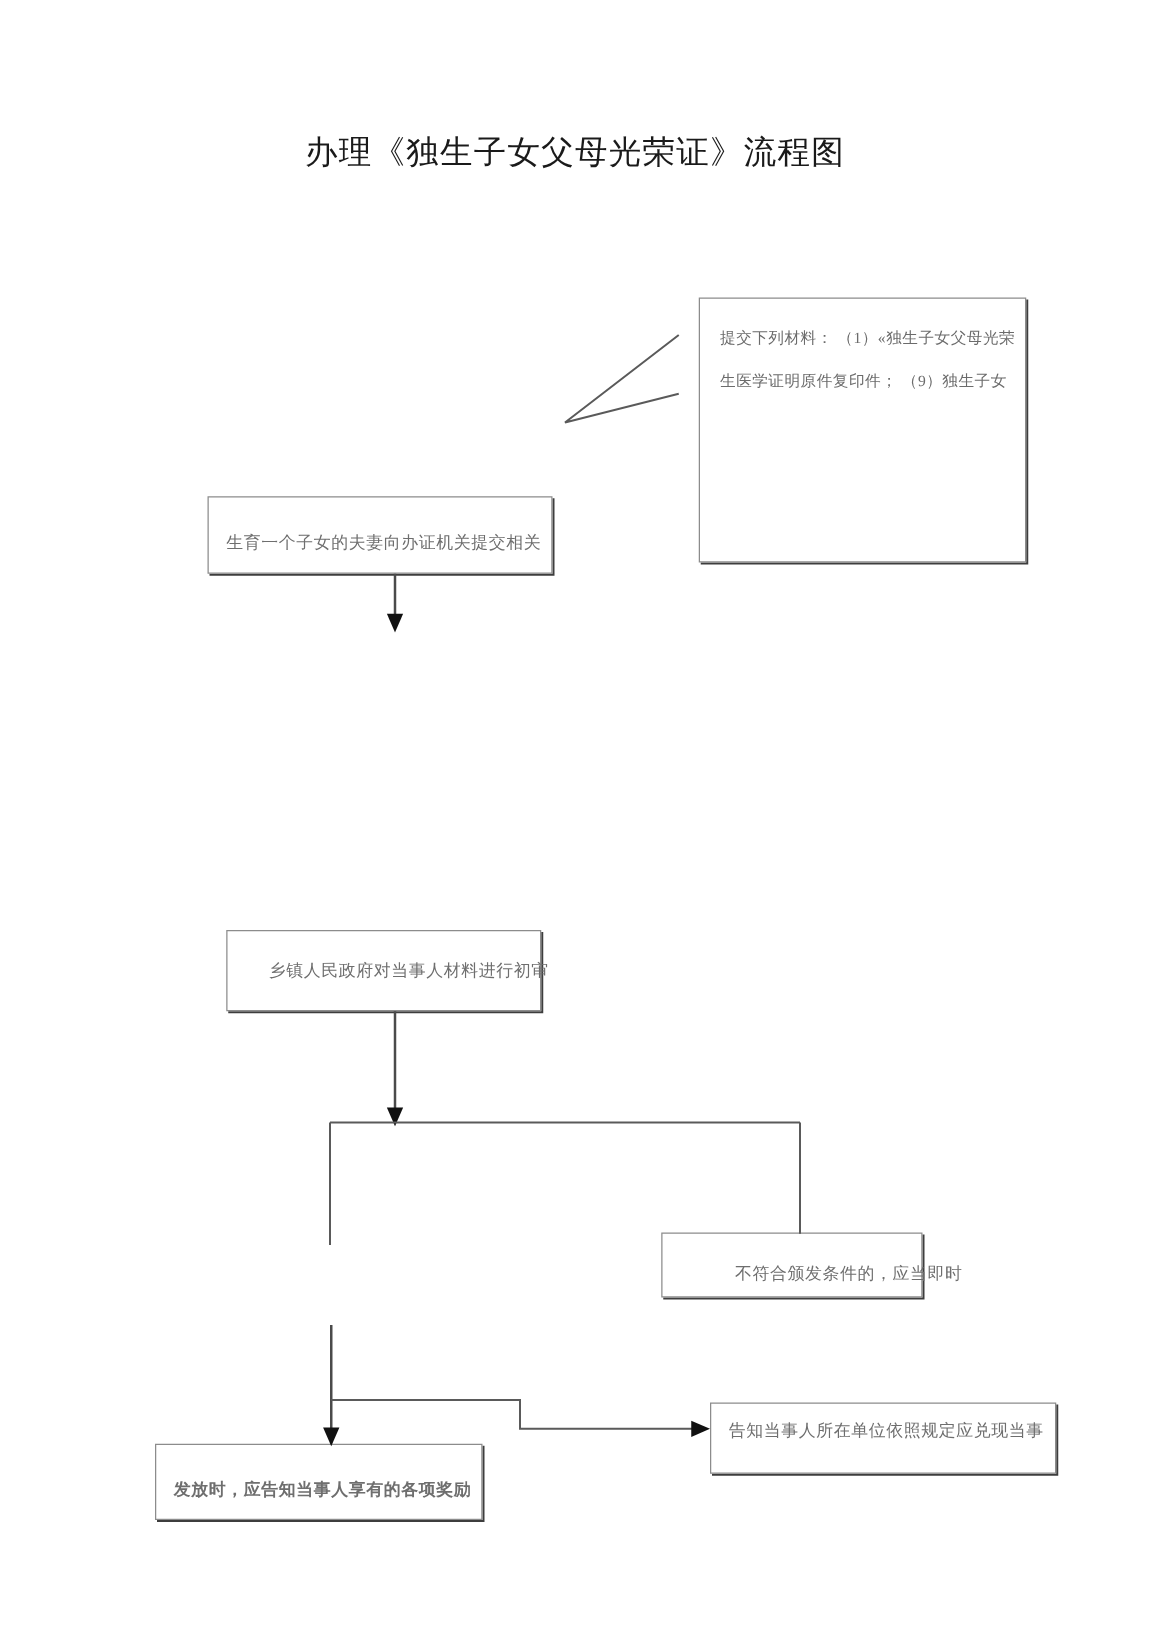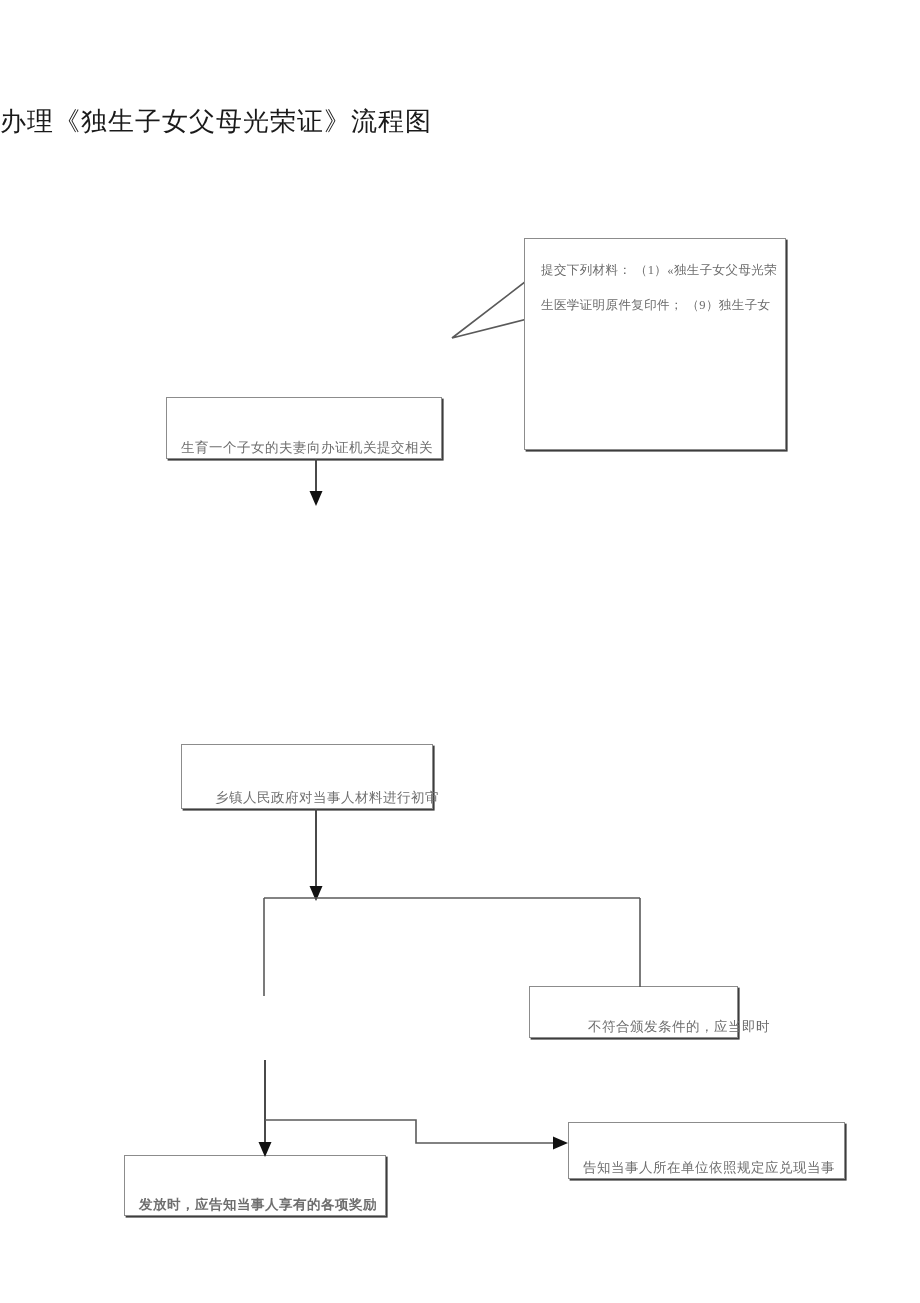--- a/index.html
+++ b/index.html
@@ -18,37 +18,38 @@
     height: 1303px;
     background: #ffffff;
     overflow: hidden;
   }
   
   #doc-title {
     position: absolute;
     left: 0;
     top: 104px;
     width: 920px;
+    text-align: center;
     font-size: 26px;
     line-height: 34px;
     letter-spacing: 1px;
     color: #1a1a1a;
     font-family: "Liberation Sans", "DejaVu Sans", sans-serif;
     font-weight: 500;
     white-space: nowrap;
   }
   
   .node {
     position: absolute;
     box-sizing: border-box;
     background: #ffffff;
     border: 1px solid #8c8c8c;
     box-shadow: 1.6px 1.6px 0 0 #3d3d3d;
     display: flex;
-    align-items: flex-end;
+    align-items: flex-start;
   }
   .node .node-text {
     display: block;
     width: 100%;
     padding: 0 14px;
     font-size: 13.5px;
     line-height: 20px;
     color: #6e6e6e;
     font-family: "Liberation Serif", "DejaVu Serif", serif;
     letter-spacing: 0.5px;
@@ -69,21 +70,21 @@
 
   #node-award-notice     { left: 124px; top: 1155px; width: 262px; height: 61px; font-weight: bold; }
   #node-award-notice .node-text { padding-top: 26px; }
 
   #node-employer-notice  { left: 568px; top: 1122px; width: 277px; height: 57px; }
   #node-employer-notice .node-text { padding-top: 12px; }
 
   
   #callout-materials {
     position: absolute;
-    left: 524px;
+    left: 559px;
     top: 238px;
     width: 262px;
     height: 212px;
     box-sizing: border-box;
     background: #ffffff;
     border: 1px solid #8c8c8c;
     box-shadow: 1.6px 1.6px 0 0 #3d3d3d;
     z-index: 3;
   }
   #callout-materials .callout-body {

